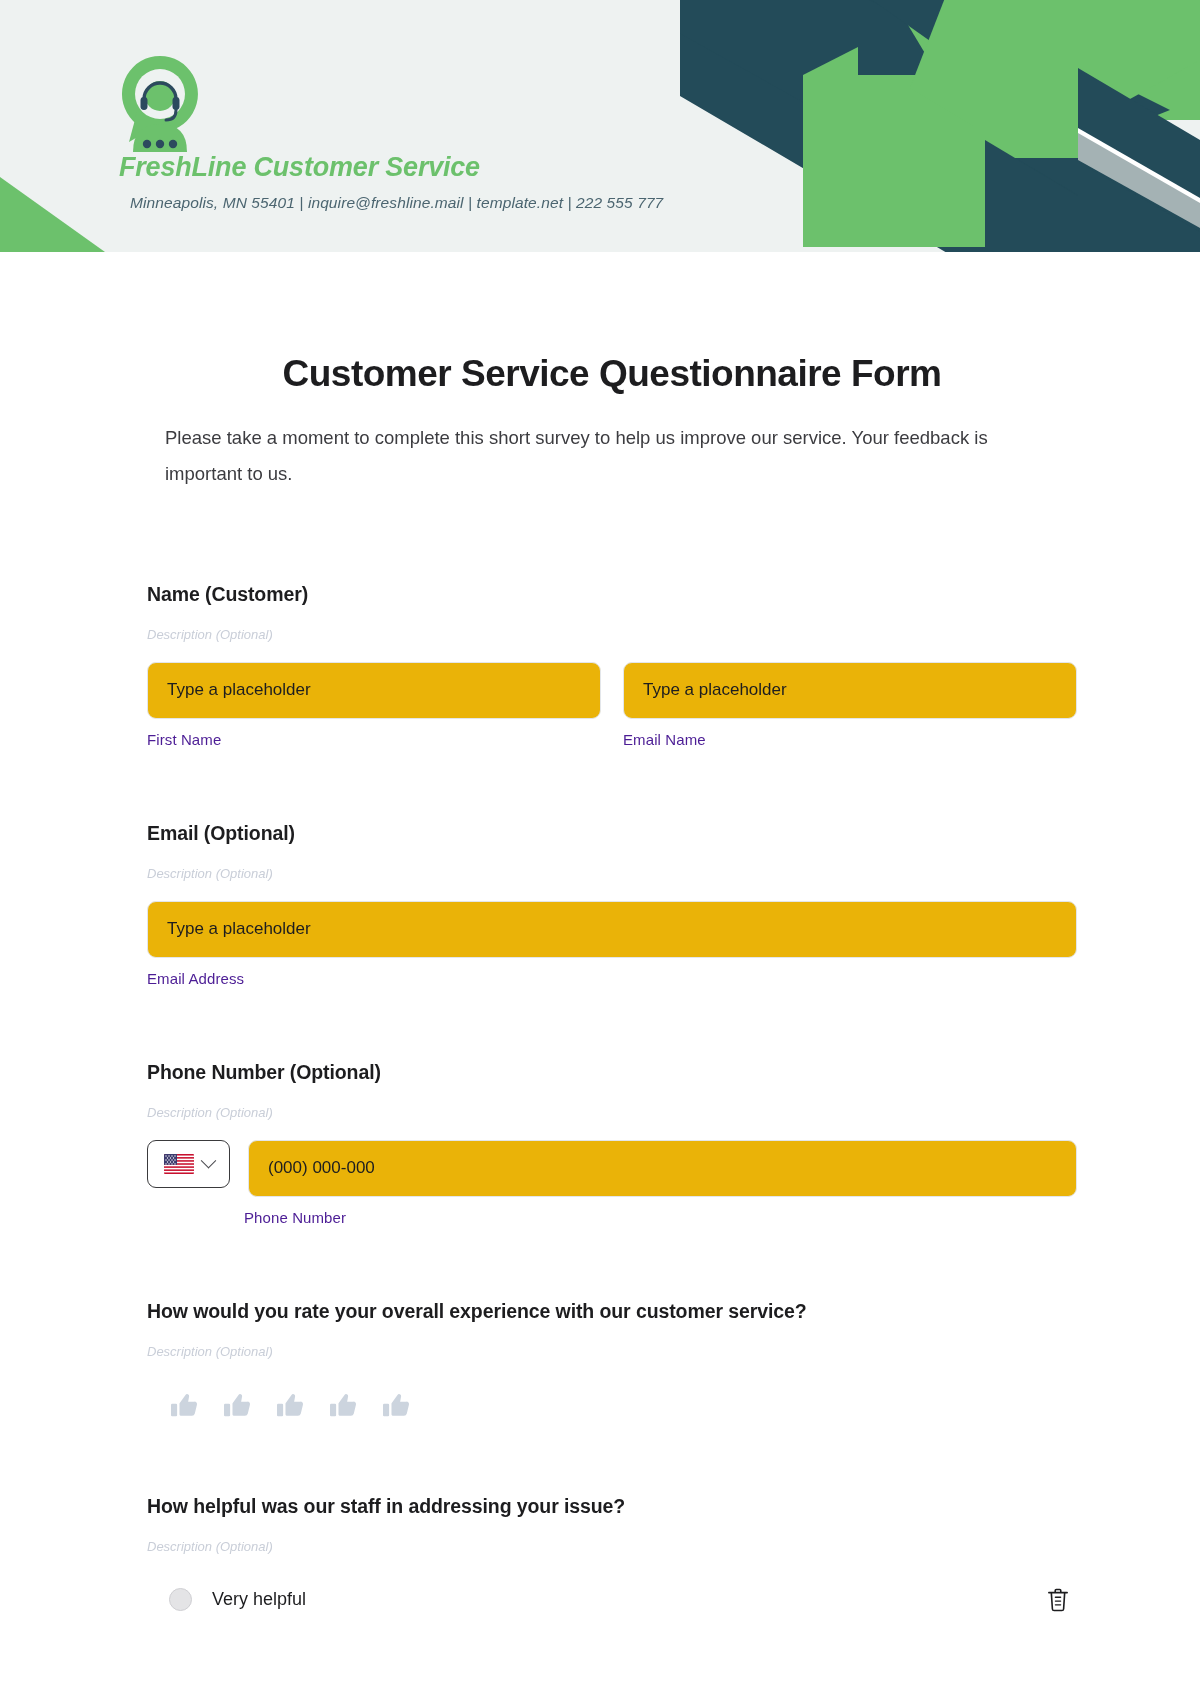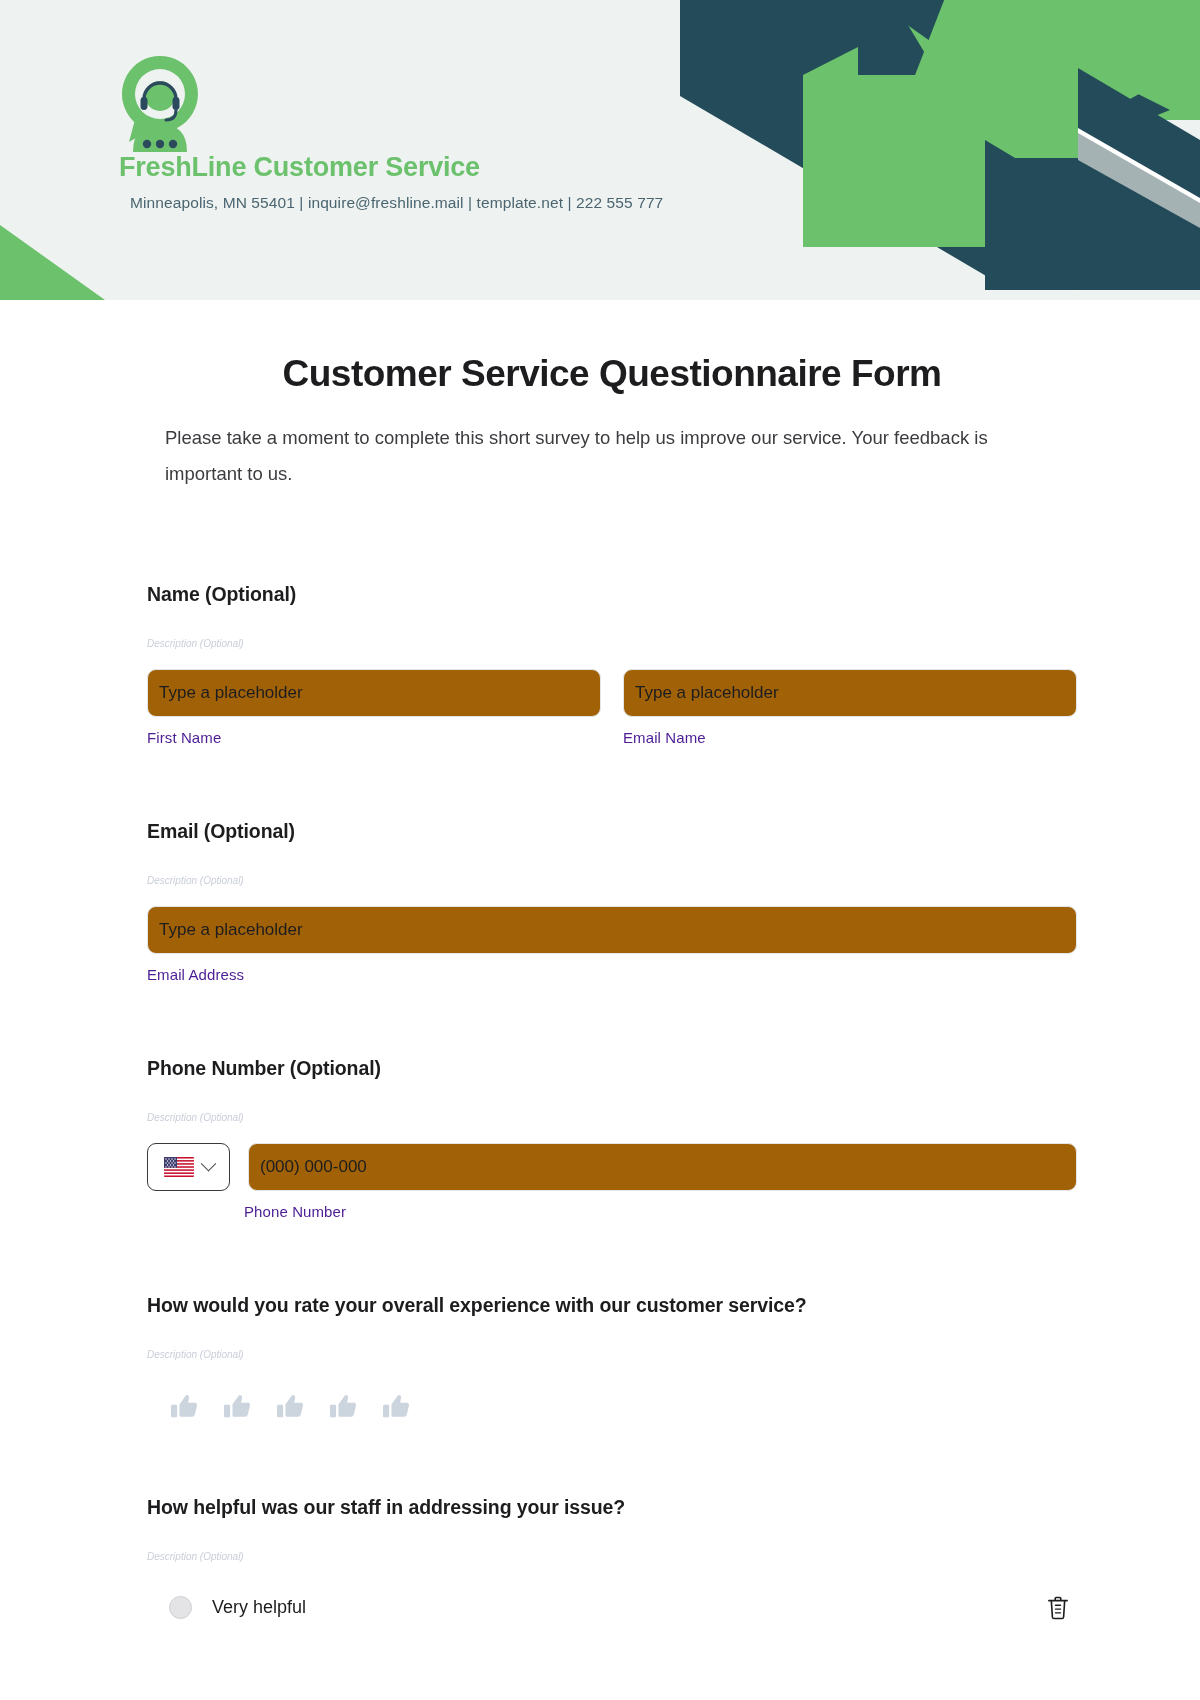--- a/index.html
+++ b/index.html
@@ -16,23 +16,24 @@
     position: relative;
     width: 1200px;
     height: 1700px;
     background: #ffffff;
   }
 
   
   .header {
     position: relative;
     width: 1200px;
-    height: 300px;
+    height: 252px;
     background: #eef2f1;
     overflow: hidden;
+    font-style: italic;
   }
 
   .header-art {
     position: absolute;
     top: 0;
     right: 0;
     width: 520px;
     height: 290px;
     overflow: hidden;
   }
@@ -113,44 +114,44 @@
   .q-block { margin-top: 74px; }
 
   .q-label {
     font-size: 19.5px;
     font-weight: bold;
     color: #1d1d1f;
     letter-spacing: -0.1px;
   }
 
   .q-desc {
-    font-size: 10px;
+    font-size: 13px;
     font-style: italic;
     color: #c9ced8;
-    margin-top: 32px;
+    margin-top: 21px;
   }
 
   .row-2 {
     display: flex;
     gap: 22px;
     margin-top: 20px;
   }
 
   .col { flex: 1; min-width: 0; }
 
   .text-input {
     width: 100%;
-    height: 48px;
+    height: 57px;
     border: 1px solid #e3e6ea;
     border-radius: 9px;
-    padding: 0 11px;
+    padding: 0 19px;
     font-size: 17px;
     color: #1d1d1f;
     font-family: "Liberation Sans", sans-serif;
-    background: #a16207;
+    background: #eab308;
     outline: none;
   }
 
   .text-input::placeholder { color: #1d1d1f; opacity: 1; }
 
   .sub-label {
     font-size: 15px;
     font-weight: normal;
     color: #4c1d95;
     margin-top: 12px;
@@ -318,21 +319,21 @@
     <div class="brand-contact">Minneapolis, MN 55401 | inquire@freshline.mail | template.net | 222 555 777</div>
   </div>
 
   <div class="form-wrap">
     <div class="form-inner">
 
       <h1 class="form-title">Customer Service Questionnaire Form</h1>
       <p class="form-subtitle">Please take a moment to complete this short survey to help us improve our service. Your feedback is important to us.</p>
 
       <div class="q-block" style="margin-top:92px;">
-        <div class="q-label">Name (Optional)</div>
+        <div class="q-label">Name (Customer)</div>
         <div class="q-desc">Description (Optional)</div>
         <div class="row-2">
           <div class="col">
             <input class="text-input" type="text" placeholder="Type a placeholder" style="">
             <div class="sub-label">First Name</div>
           </div>
           <div class="col">
             <input class="text-input" type="text" placeholder="Type a placeholder" style="">
             <div class="sub-label">Email Name</div>
           </div>

